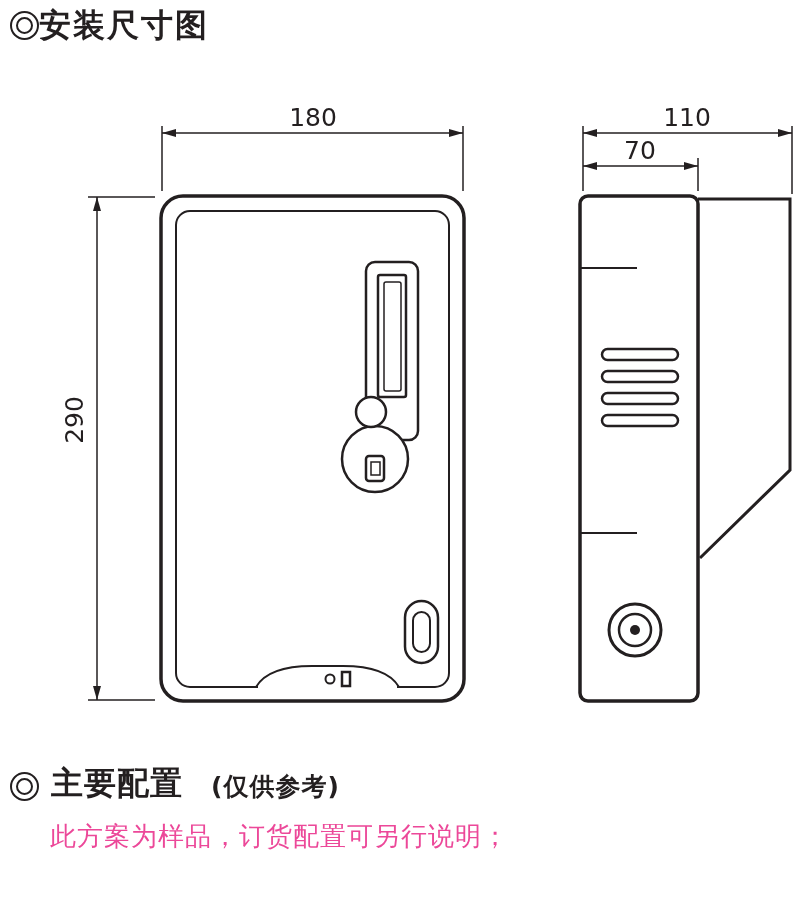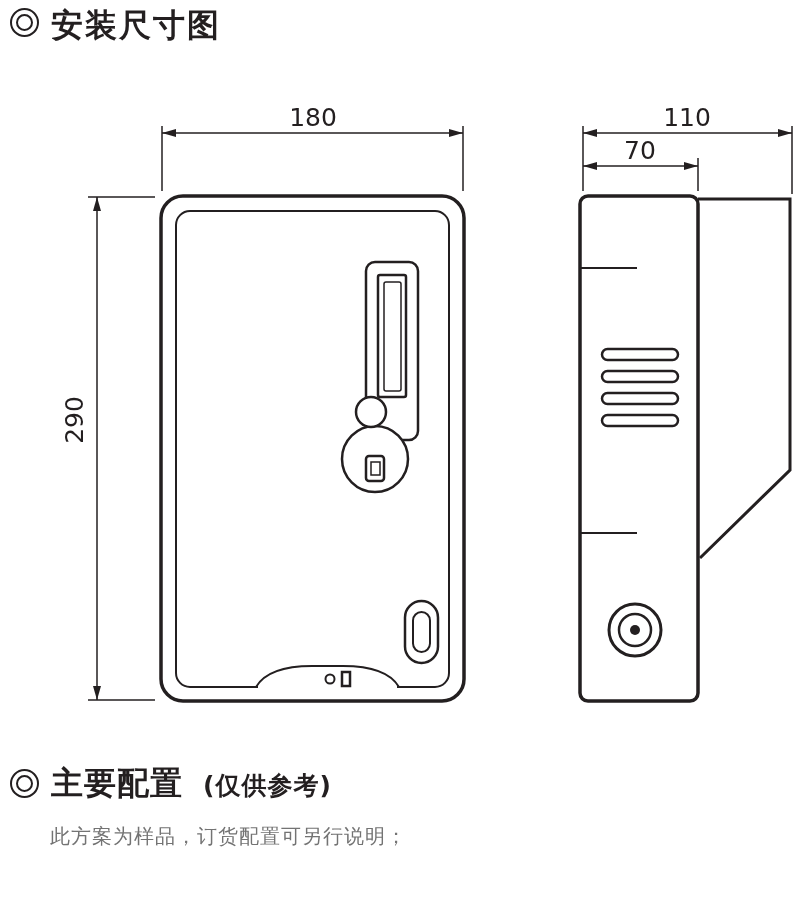--- a/index.html
+++ b/index.html
@@ -5,38 +5,38 @@
   html,body{margin:0;padding:0;background:#fff;}
   .sheet{
     position:relative;
     width:800px;height:910px;
     background:#ffffff;
     font-family:"DejaVu Sans","Liberation Sans",sans-serif;
     color:#231f20;
     overflow:hidden;
   }
   .drawing{position:absolute;left:0;top:0;width:800px;height:910px;}
-  .heading{position:absolute;display:flex;align-items:flex-start;gap:12px;}
+  .heading{position:absolute;display:flex;align-items:center;}
   .heading-install{left:10px;top:8px;}
   .bullseye{
     display:inline-block;width:25px;height:25px;
     border:2.5px solid #231f20;border-radius:50%;
     position:relative;flex:0 0 auto;
   }
   .bullseye .inner{
     position:absolute;inset:4px;
     border:2.5px solid #231f20;border-radius:50%;
   }
   .h1-text{font-size:32px;font-weight:bold;letter-spacing:2px;line-height:1.1;}
   .config-block{position:absolute;left:10px;top:766px;width:780px;}
-  .config-heading{position:static;display:flex;align-items:center;}
+  .config-heading{position:static;display:flex;align-items:flex-end;gap:12px;}
   .h2-text{font-size:32px;font-weight:bold;letter-spacing:1px;line-height:1.1;}
-  .h2-suffix{font-size:25px;font-weight:bold;letter-spacing:1px;margin-left:8px;transform:translateY(2px);}
+  .h2-suffix{font-size:25px;font-weight:bold;letter-spacing:1px;margin-left:16px;transform:translateY(2px);}
   .config-body{margin:12px 0 0 40px;}
-  .config-line{margin:0;font-size:20px;line-height:46px;color:#737373;letter-spacing:1px;}
+  .config-line{margin:0;font-size:26px;line-height:46px;color:#ec4899;letter-spacing:1px;}
 </style>
 </head>
 <body>
 
 <div class="sheet">
 
   <svg class="drawing" viewBox="0 0 800 910" xmlns="http://www.w3.org/2000/svg">
 
     <g stroke="#231f20" fill="#ffffff">
       <rect x="161" y="196" width="303" height="505" rx="22" stroke-width="3.5" fill="#ffffff"></rect>

